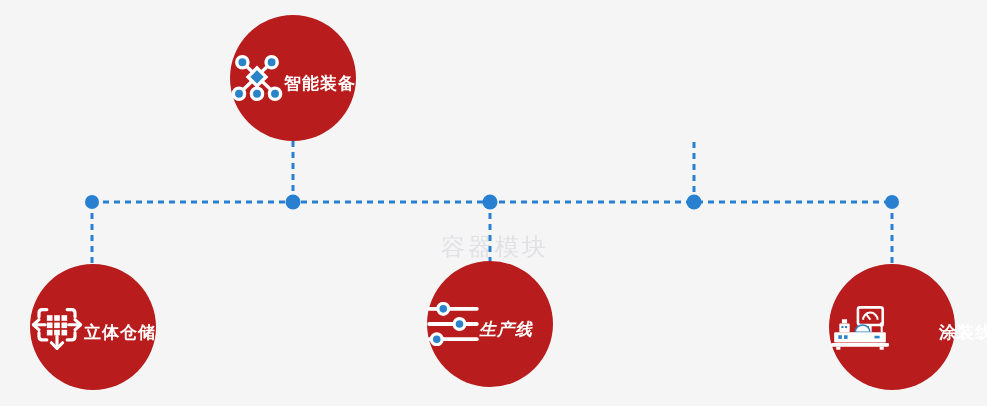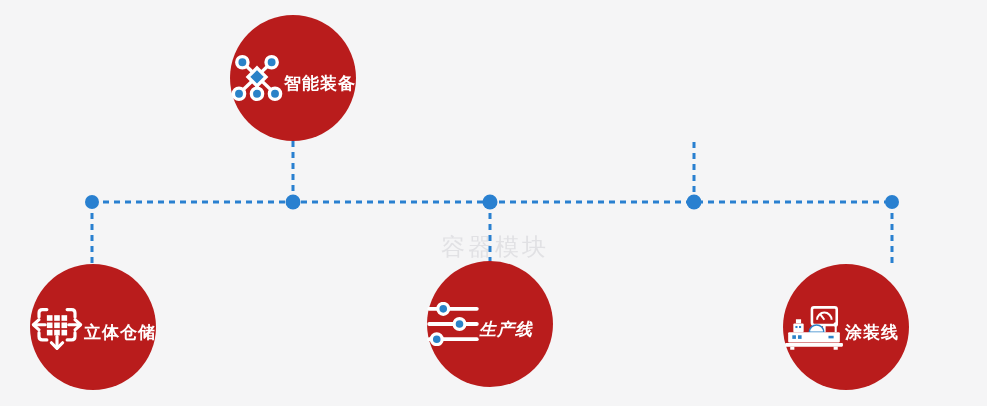--- a/index.html
+++ b/index.html
@@ -42,21 +42,21 @@
     font-size:17px;
     font-weight:bold;
     color:#ffffff;
     white-space:nowrap;
     letter-spacing:1px;
   }
   .node-tl{left:230px;top:15px;}
   .node-tr{left:631px;top:16px;}
   .node-bl{left:30px;top:264px;}
   .node-bm{left:427px;top:261px;font-style:italic;}
-  .node-br{left:783px;top:264px;}
+  .node-br{left:829px;top:264px;gap:48px;}
 </style>
 </head>
 <body>
 
 <div class="canvas">
 
   <div class="watermark">容器模块</div>
 
   <svg class="connectors" width="987" height="406" viewBox="0 0 987 406">
     <g stroke="#2980d0" stroke-width="3" stroke-dasharray="6 5" fill="none">

